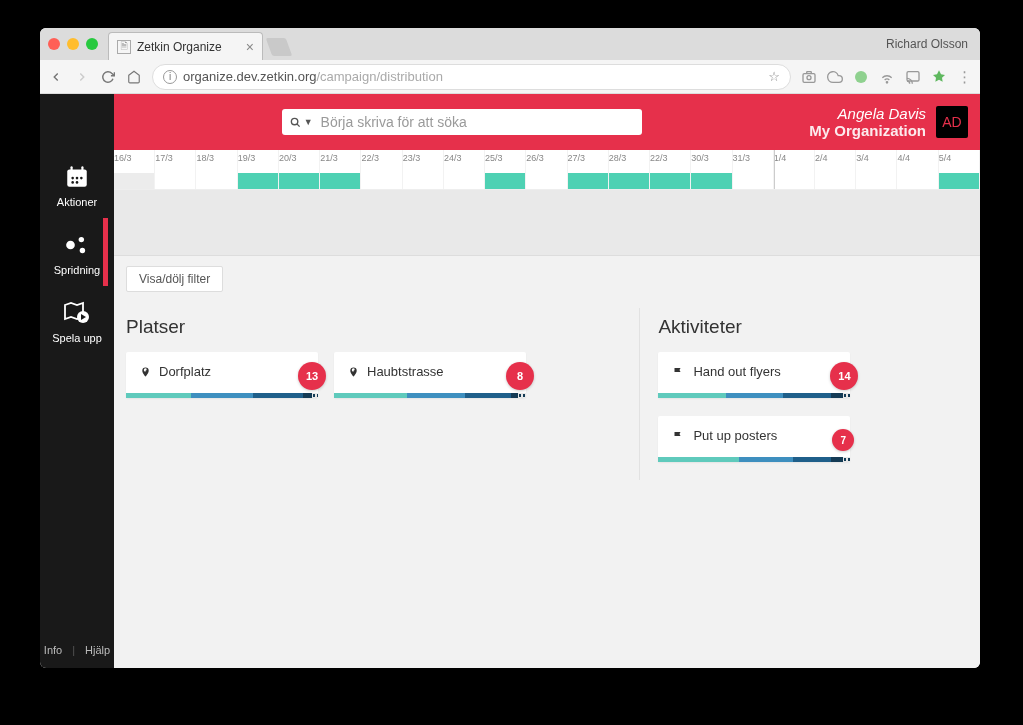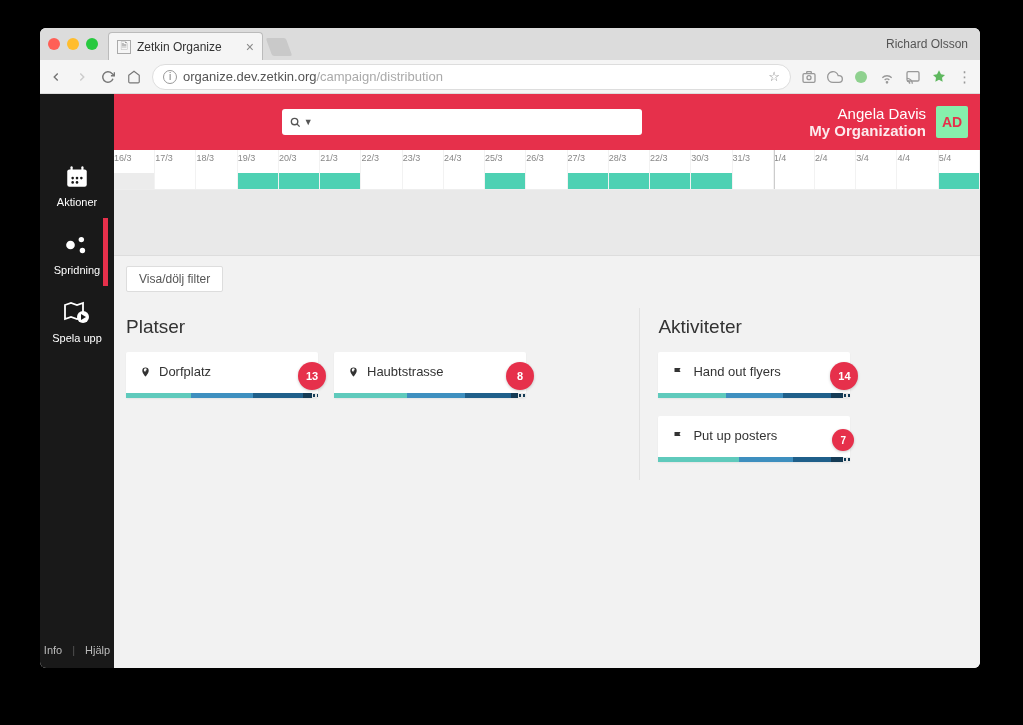--- a/index.html
+++ b/index.html
@@ -38,23 +38,23 @@
   .logo-dots { position:relative; width:40px; height:30px; }
   .logo-dots .d { position:absolute; width:6px; height:6px; background:#fff; border-radius:50%; }
   .searchwrap { flex:1; display:flex; justify-content:center; }
   .searchbox { width:360px; height:26px; background:#fff; border-radius:3px; display:flex; align-items:center; padding:0 8px; }
   .searchbox .sicon{ font-size:12px; color:#555; margin-right:3px;}
   .searchbox .caret{ font-size:9px; color:#555; margin-right:8px;}
   .searchbox input { border:none; outline:none; flex:1; font-size:14px; color:#666; background:transparent; }
   .searchbox input::placeholder{ color:#9a9a9a; }
   .userblock { display:flex; align-items:center; gap:10px; padding-right:12px; color:#fff; }
   .userblock .names { text-align:right; }
-  .userblock .uname{ font-size:15px; font-weight:300;}
+  .userblock .uname{ font-size:15px; font-weight:300;font-style:italic;}
   .userblock .uorg{ font-size:15px; opacity:.9;font-weight:bold; }
-  .avatar { width:32px; height:32px; background:#86efac; color:#e6304b; font-weight:700; font-size:14px; display:flex; align-items:center; justify-content:center; border-radius:2px;}
+  .avatar { width:32px; height:32px; background:#000000; color:#e6304b; font-weight:400; font-size:14px; display:flex; align-items:center; justify-content:center; border-radius:2px;}
 
   
   .sidebar { width:74px; background:#191919; padding-top:56px; display:flex; flex-direction:column; align-items:center; z-index:3; position:relative;}
   .sideitem { width:62px; padding:14px 0 10px; display:flex; flex-direction:column; align-items:center; gap:6px; cursor:pointer; position:relative;}
   .sideitem.active::after{ content:""; position:absolute; right:0; top:0; bottom:0; width:5px; background:#e6304b;}
   .sideitem .icon { color:#fff; font-size:22px; height:26px; display:flex; align-items:center; justify-content:center;}
   .sideitem .lbl { color:#fff; font-size:11px; }
   .sidefoot { margin-top:auto; width:100%; padding:10px 0 12px; display:flex; justify-content:center; gap:10px; color:#bbb; font-size:11px; }
   .sidefoot span{ cursor:pointer; }
   .sidefoot .sep{ color:#555; cursor:default;}
@@ -200,20 +200,21 @@
         </div>
         <div class="searchwrap">
           <div class="searchbox">
             <span class="sicon">
               <svg width="11" height="11" viewBox="0 0 24 24" fill="none" stroke="#555" stroke-width="3">
                   <circle cx="10" cy="10" r="7"></circle>
                   <path d="M21 21l-6-6"></path>
                 </svg>
             </span>
             <span class="caret">▼</span>
+            <input type="text" placeholder="Börja skriva för att söka" style="">
           </div>
         </div>
         <div class="userblock">
           <div class="names">
             <div class="uname">Angela Davis</div>
             <div class="uorg">My Organization</div>
           </div>
           <div class="avatar">AD</div>
         </div>
       </div>

